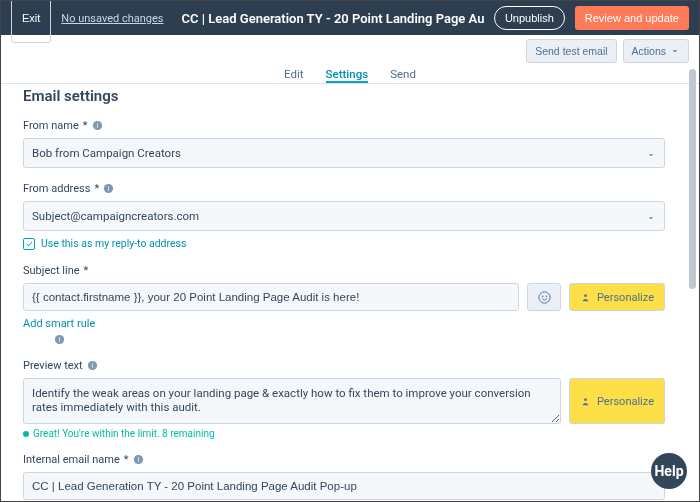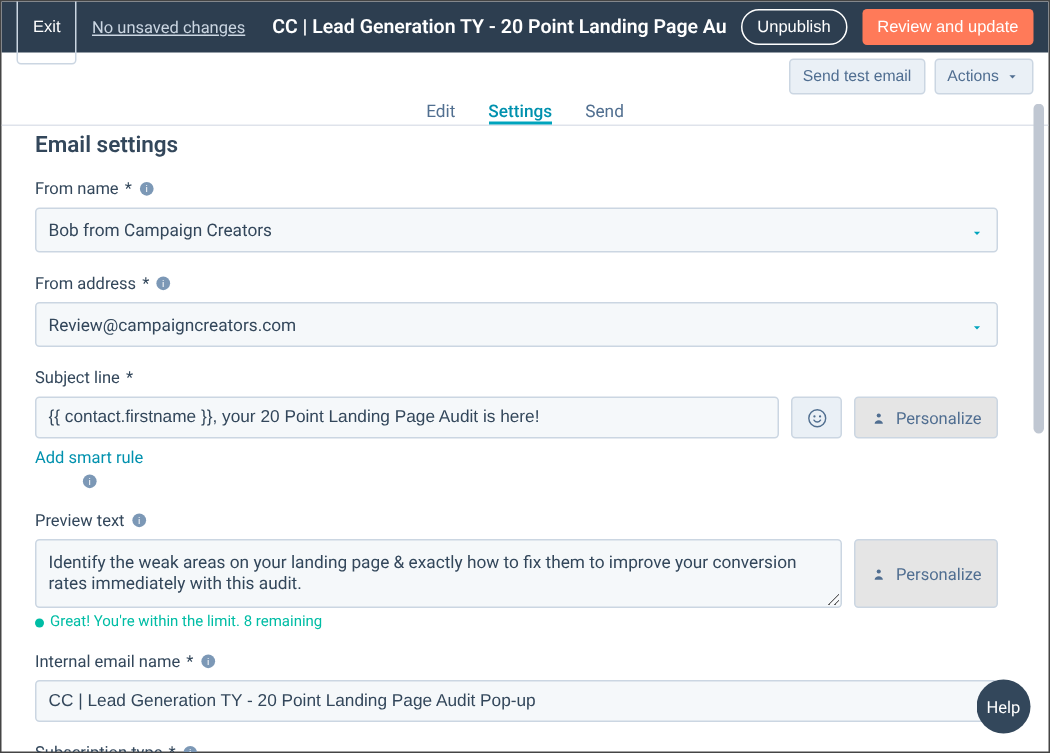--- a/index.html
+++ b/index.html
@@ -77,39 +77,39 @@
   .checkbox { width:12px; height:12px; border:1.5px solid #00a4bd; background:#fff; display:inline-flex; align-items:center; justify-content:center; border-radius:2px;}
   .checkbox svg { width:9px; height:9px; fill:#00a4bd;}
   .inline-row { display:flex; gap:8px; align-items:stretch;}
   .inline-row .textinput, .inline-row .textarea { flex:1;}
   .iconbtn {
     border:1px solid #cbd6e2; background:#eaf0f6; border-radius:3px; width:34px;
     display:flex; align-items:center; justify-content:center; cursor:pointer;
   }
   .iconbtn svg { width:15px; height:15px; fill:#516f90;}
   .personalize {
-    border:1px solid #cbd6e2; background:#e5e5e5; border-radius:3px;
+    border:1px solid #cbd6e2; background:#fde047; border-radius:3px;
     padding:0 10px; display:flex; align-items:center; gap:6px; font-size:11px; color:#506e91; cursor:pointer;
   }
   .personalize svg { width:11px; height:11px; fill:#506e91;}
   .linklet { color:#0091ae; font-size:11px; cursor:pointer; margin-top:6px; display:inline-flex; align-items:center; gap:4px;flex-direction:column;}
   .textarea { resize:vertical; height:46px; font-family:inherit;}
   .hint { font-size:10px; margin-top:4px; display:flex; align-items:center; gap:4px;}
   .hint.ok { color:#00bda5;}
   .hint.ok::before { content:""; width:6px; height:6px; border-radius:50%; background:#00bda5; display:inline-block;}
   
   .fake-scroll {
     position:absolute; right:3px; top:68px; bottom:6px; width:7px; background:transparent;
   }
   .fake-thumb {
     position:absolute; right:0; top:0; width:7px; height:220px; background:#c0c7d2; border-radius:4px;
   }
   .help-fab {
     position:absolute; right:12px; bottom:12px; width:36px; height:36px; border-radius:50%;
-    background:#33475b; color:#fff; display:flex; align-items:center; justify-content:center; font-size:11px; cursor:pointer;
+    background:#33475b; color:#fff; display:flex; align-items:center; justify-content:center; font-size:14px; cursor:pointer;font-weight:bold;
   }
 </style>
 </head>
 <body>
 
 <div class="topbar">
   <button class="exit-btn">Exit</button>
   <span class="unsaved">No unsaved changes</span>
   <div class="title">
     <span>CC | Lead Generation TY - 20 Point Landing Page Audi...</span>
@@ -160,24 +160,32 @@
   <div class="field">
     <div class="fieldlabel">
       <span>From address</span>
         <span class="req">*</span>
       <svg class="info-icon" viewBox="0 0 24 24">
           <circle cx="12" cy="12" r="10" fill="#7c98b6"></circle>
           <text x="12" y="17" text-anchor="middle" font-size="14" fill="#fff">i</text>
         </svg>
     </div>
     <div class="select">
-      <span>Review@campaigncreators.com</span>
+      <span>Subject@campaigncreators.com</span>
       <svg class="caret" viewBox="0 0 24 24">
           <path d="M7 10l5 5 5-5z"></path>
         </svg>
+    </div>
+    <div class="checkline">
+      <span class="checkbox">
+        <svg viewBox="0 0 24 24">
+            <path d="M9 16.2l-3.5-3.5L4 14.2 9 19.2 20 8.2l-1.5-1.5z"></path>
+          </svg>
+      </span>
+      <span>Use this as my reply-to address</span>
     </div>
   </div>
 
   <div class="field">
     <div class="fieldlabel">
       <span>Subject line</span>
         <span class="req">*</span>
     </div>
     <div class="inline-row">
       <input class="textinput" value="{{ contact.firstname }}, your 20 Point Landing Page Audit is here!" style="">

